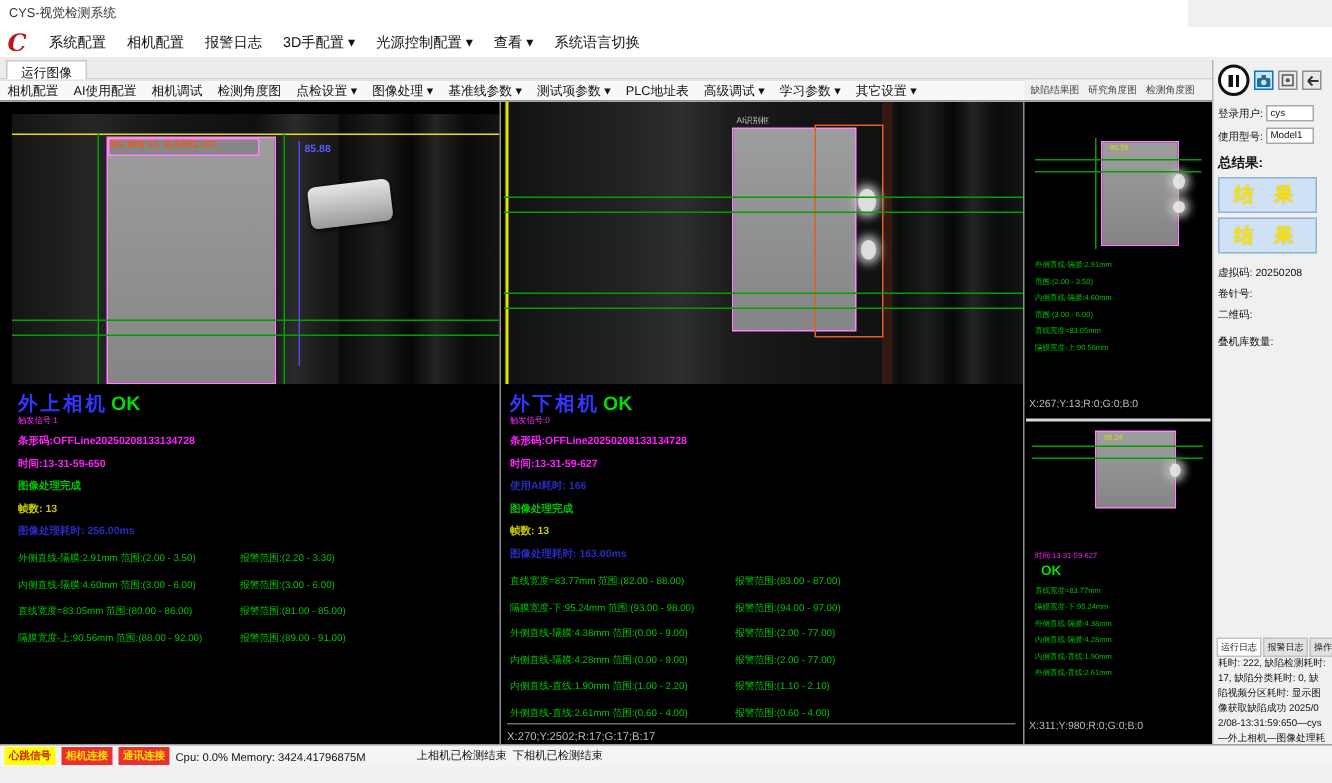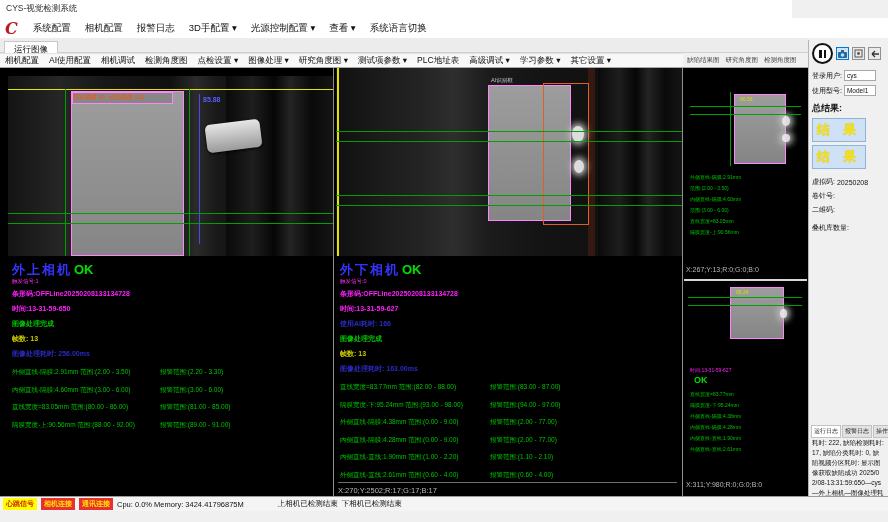--- a/index.html
+++ b/index.html
@@ -87,21 +87,21 @@
   .btnrow{display:flex;align-items:center;gap:3px;padding:3px 2px 2px 3px;}
   .pause-btn{width:21px;height:21px;border:2px solid #111;border-radius:50%;background:#fff;
     display:flex;align-items:center;justify-content:center;gap:2px;box-sizing:border-box;cursor:pointer;}
   .pause-btn i{width:2.5px;height:8px;background:#111;display:block;}
   .sbtn{width:13px;height:13px;border:1px solid #909090;background:#e9e9e9;display:flex;
     align-items:center;justify-content:center;box-sizing:border-box;cursor:pointer;}
   .sbtn.sel{border:1px solid #0078d7;background:#cfe4f7;}
   .frow{display:flex;align-items:center;margin:4px 2px 0 3px;gap:2px;font-size:7px;color:#111;white-space:nowrap;}
   .fval{background:#fff;border:1px solid #a8a8a8;padding:0 2px;min-width:26px;height:9px;font-size:6.5px;line-height:9px;}
   .total-lbl{font-weight:bold;font-size:9px;color:#111;margin:6px 0 1px 3px;}
-  .result-box{width:54px;height:24px;margin:3px 0 0 3px;background:#cfe2f5;border:1px solid #8fb3d9;
+  .result-box{width:66px;height:24px;margin:3px 0 0 3px;background:#cfe2f5;border:1px solid #8fb3d9;
     color:#f5e400;font-weight:bold;font-size:13px;display:flex;align-items:center;justify-content:center;
     letter-spacing:5px;box-sizing:border-box;text-shadow:0 0 1px #caa;}
   .logtabs{position:absolute;top:385px;left:2px;display:flex;gap:1px;}
   .logtab{font-size:6px;color:#222;padding:1px 2px;background:#e2e2e2;border:1px solid #c2c2c2;cursor:pointer;white-space:nowrap;}
   .logtab.sel{background:#fff;}
   .logtext{position:absolute;top:398px;left:3px;width:72px;font-size:6.5px;line-height:1.55;color:#111;word-break:break-all;}
 
   
   .statusbar{position:absolute;top:496px;left:0;width:888px;height:15px;background:#f4f4f4;
     border-top:1px solid #9a9a9a;display:flex;align-items:center;padding-left:3px;box-sizing:border-box;gap:4px;}
@@ -139,21 +139,21 @@
   </div>
 
   <div class="toolbar">
 
   <span class="tool-item">相机配置</span>
       <span class="tool-item">AI使用配置</span>
       <span class="tool-item">相机调试</span>
       <span class="tool-item">检测角度图</span>
       <span class="tool-item">点检设置 ▾</span>
       <span class="tool-item">图像处理 ▾</span>
-      <span class="tool-item">研究角度图 ▾</span>
+      <span class="tool-item">基准线参数 ▾</span>
       <span class="tool-item">测试项参数 ▾</span>
       <span class="tool-item">PLC地址表</span>
       <span class="tool-item">高级调试 ▾</span>
       <span class="tool-item">学习参数 ▾</span>
       <span class="tool-item">其它设置 ▾</span>
     </div>
 
   <div class="minitabs">
 
   <span class="minitab">缺陷结果图</span>

